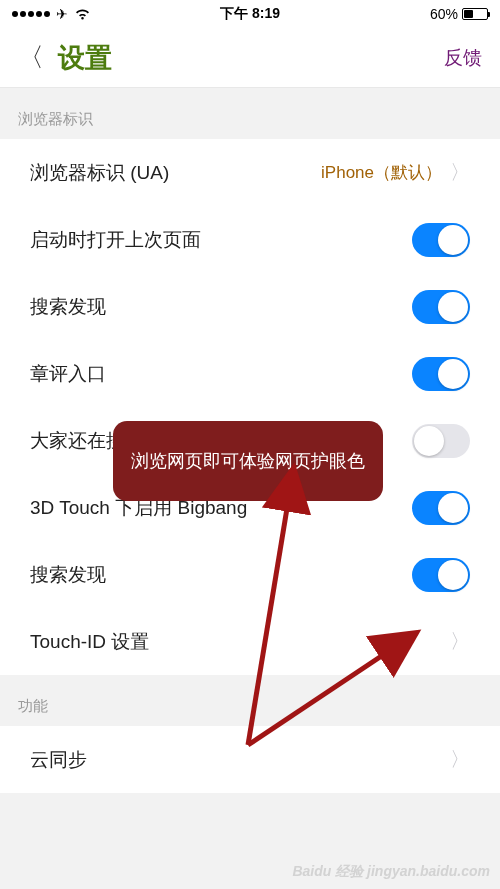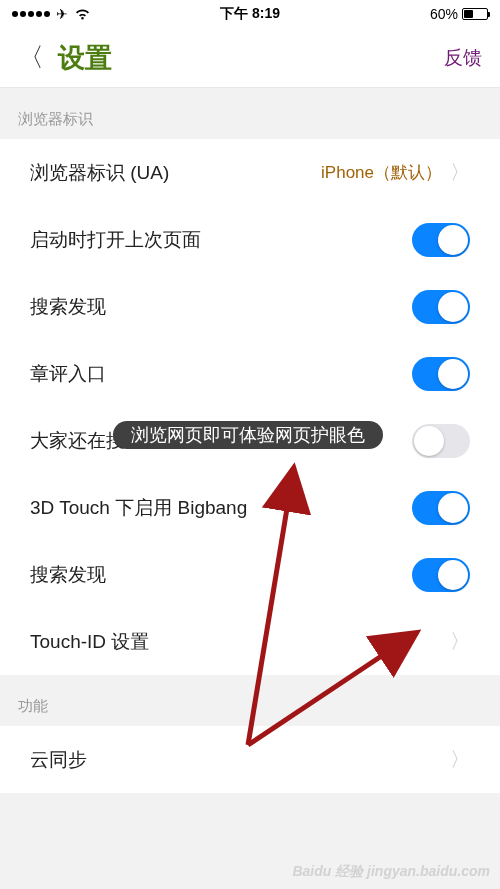--- a/index.html
+++ b/index.html
@@ -76,23 +76,23 @@
       width: 30px; height: 30px; border-radius: 50%; background: #fff;
       position: absolute; top: 2px; box-shadow: 0 1px 3px rgba(0,0,0,0.25);
     }
     .toggle.on { background: #0a84ff; }
     .toggle.on .toggle-knob { right: 2px; }
     .toggle.off { background: #e5e5ea; }
     .toggle.off .toggle-knob { left: 2px; }
     .tooltip {
       position: absolute;
       left: 113px; top: 421px;
-      background: #404040;
+      background: #7f1d1d;
       color: #fff;
-      padding: 2px 18px;
+      padding: 28px 18px;
       border-radius: 14px;
       font-size: 18px;
       z-index: 10;
     }
     .arrows-svg {
       position: absolute;
       left: 0; top: 0;
       width: 500px; height: 889px;
       pointer-events: none;
       z-index: 20;

